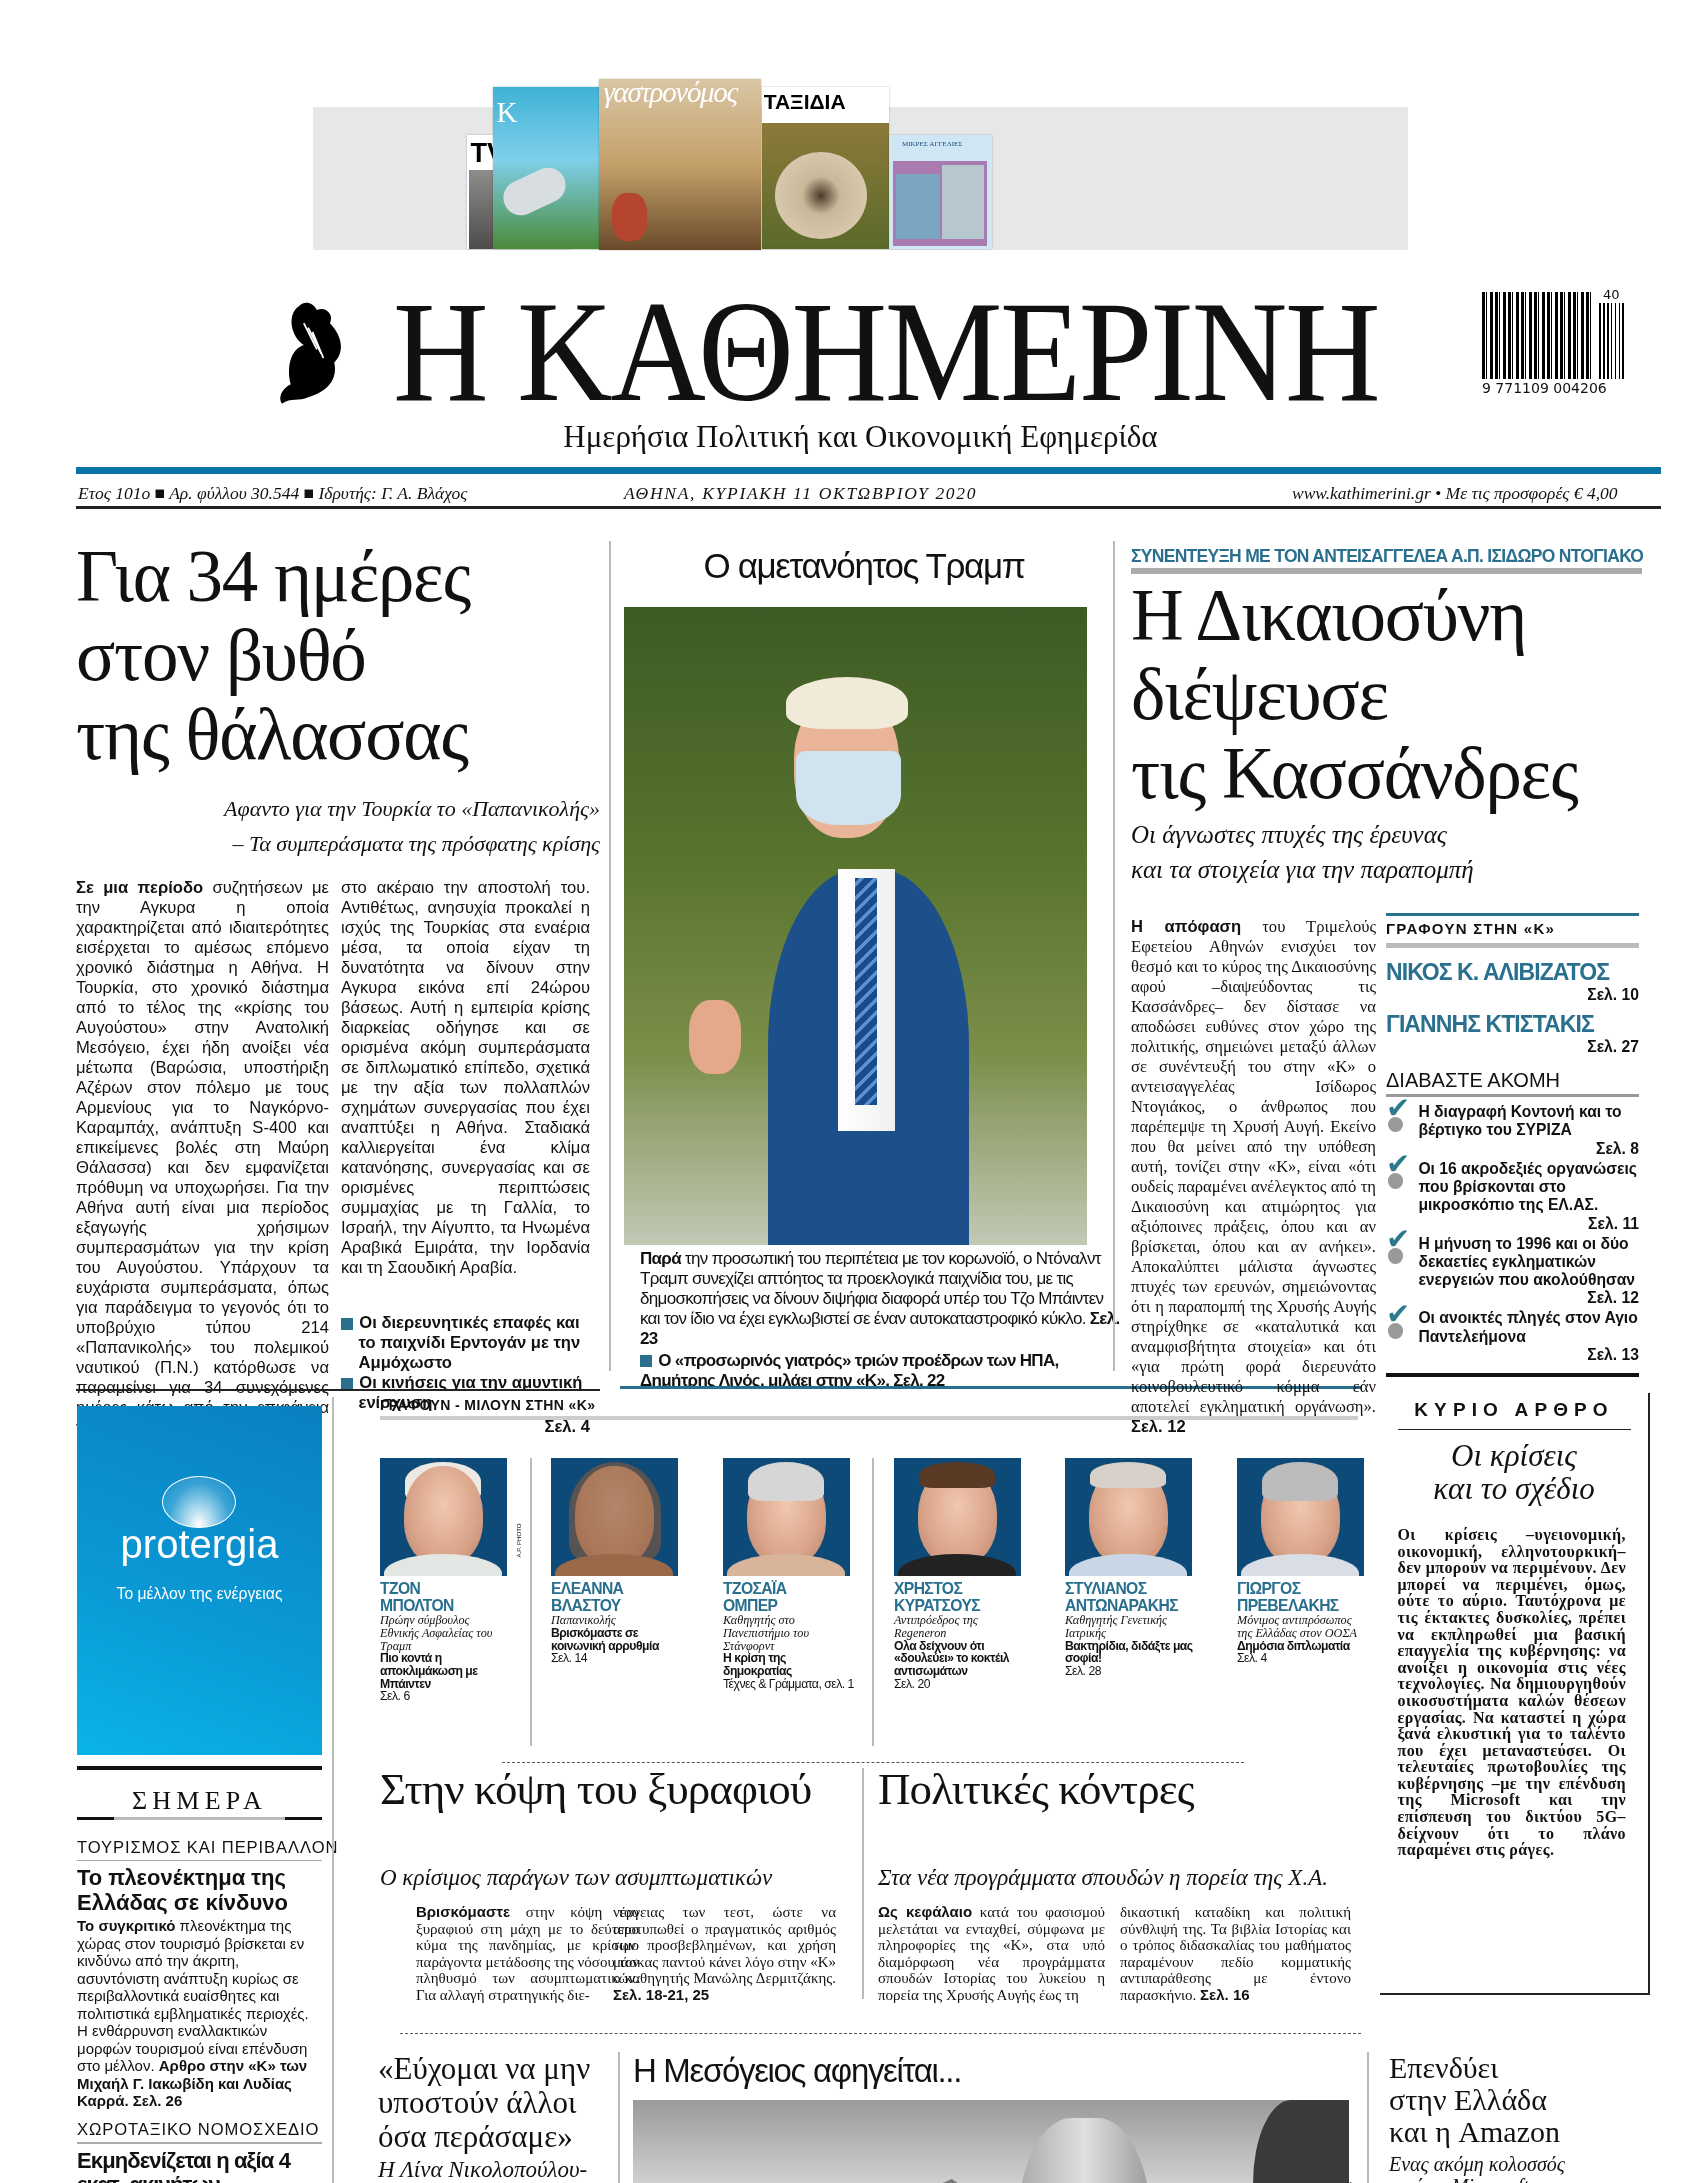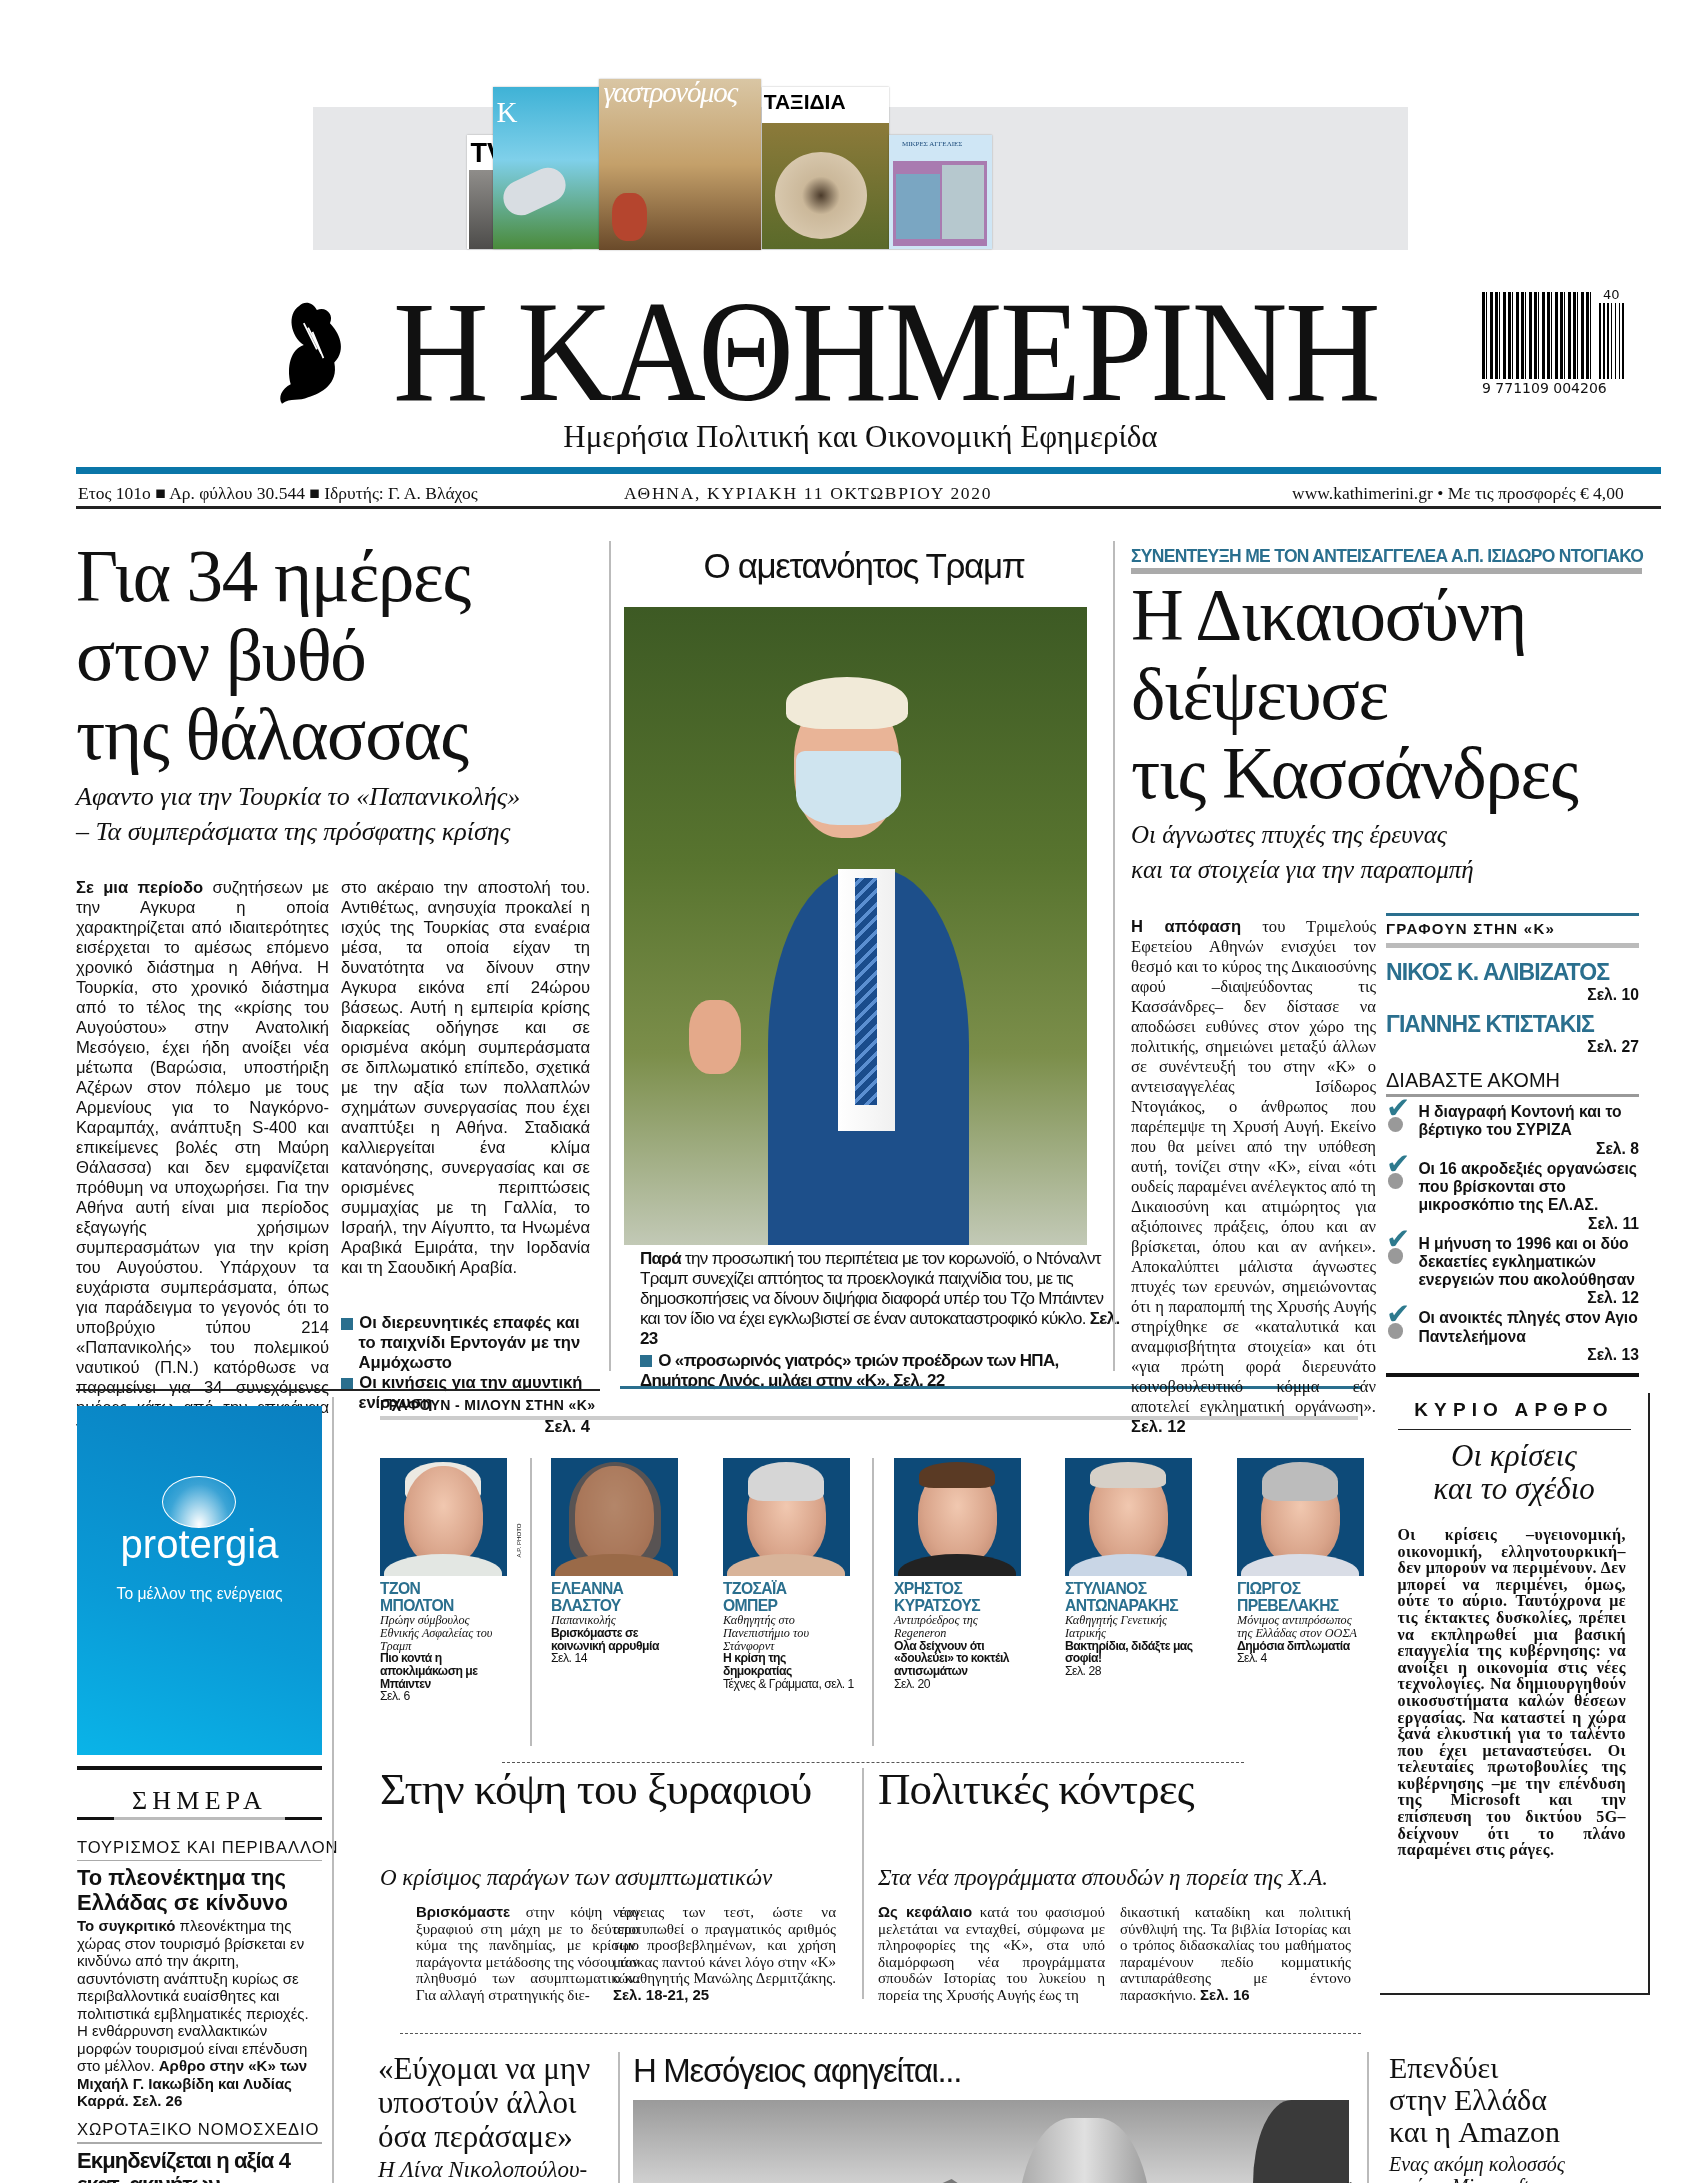--- a/index.html
+++ b/index.html
@@ -16,21 +16,21 @@
 
   
   .promo-band { left: 313px; top: 107px; width: 1095px; height: 143px; background: #e6e7e9; }
   .supp { position: absolute; overflow: hidden; box-shadow: 0 0 1.7px rgba(0,0,0,0.3); }
   .supp .label { position: absolute; font-family: "Liberation Sans", sans-serif; font-weight: bold; color: #000; }
 
   
   .masthead-title { left: 393px; top: 286px; width: 1013px; font-size: 144px; line-height: 131px; font-family: "Liberation Serif", serif; letter-spacing: -2.6px; transform: scaleX(0.92); transform-origin: left top; white-space: nowrap; }
   .masthead-sub { left: 511px; top: 419px; width: 699px; text-align: center; font-size: 31px; }
   .blue-rule { left: 76px; top: 467px; width: 1585px; height: 7px; background: #0a76a8; }
-  .info-line { top: 483px; font-size: 17.5px; font-family: "Liberation Serif", serif; white-space: nowrap; }
+  .info-line { top: 483px; font-size: 17.5px; font-style: italic; font-family: "Liberation Serif", serif; white-space: nowrap; }
   .black-rule { left: 76px; top: 506px; width: 1585px; height: 2.6px; background: #222; }
 
   .vrule { position: absolute; width: 1.7px; background: #bbb; }
   .hrule { position: absolute; height: 1.7px; background: #bbb; }
 
   .sel { font-family: "Liberation Sans", sans-serif; font-weight: bold; }
   .check { display:inline-block; width: 24.5px; height: 31px; position: relative; vertical-align: top; margin-right: 7.9px; }
   .check::before { content:""; position:absolute; left:1.7px; bottom:1.7px; width:15.7px; height:15.7px; border-radius:50%; background:#999; }
   .check::after { content:"\2714"; position:absolute; left:0; top:-4.4px; font-size:29px; color:#2d7a8e; font-family:"DejaVu Sans", sans-serif; }
   .sq { display:inline-block; width:12.2px; height:12.2px; background:#2a6f8e; margin-right:6.1px; vertical-align: middle; }
@@ -93,21 +93,21 @@
 <div class="abs info-line" style="left:624px;letter-spacing:1.7px;">ΑΘΗΝΑ, ΚΥΡΙΑΚΗ 11 ΟΚΤΩΒΡΙΟΥ 2020</div>
 <div class="abs info-line" style="left:1292px;">www.kathimerini.gr • Με τις προσφορές € 4,00</div>
 <div class="abs black-rule"></div>
 
 <div class="abs" style="left:76px;top:537px;width:524px;">
   <h1 style="font-weight:normal;font-size:73px;line-height:79px;letter-spacing:-1.3px;">
     <div>Για 34 ημέρες</div>
     <div>στον βυθό</div>
     <div>της θάλασσας</div>
   </h1>
-  <div style="margin-top:5px;font-style:italic;font-size:26px;line-height:35px;text-align:left;">
+  <div style="margin-top:17px;font-style:italic;font-size:22px;line-height:35px;text-align:right;">
     <div>Αφαντο για την Τουρκία το «Παπανικολής»</div>
     <div>– Τα συμπεράσματα της πρόσφατης κρίσης</div>
   </div>
 </div>
 <div class="abs sans" style="left:76px;top:878px;width:253px;font-size:16.6px;line-height:20px;">
   <p><span class="b">Σε μια περίοδο</span> <span>συζητήσεων με την Αγκυρα η οποία χαρακτηρίζεται από ιδιαιτερότητες εισέρχεται το αμέσως επόμενο χρονικό διάστημα η Αθήνα. Η Τουρκία, στο χρονικό διάστημα από το τέλος της «κρίσης του Αυγούστου» στην Ανατολική Μεσόγειο, έχει ήδη ανοίξει νέα μέτωπα (Βαρώσια, υποστήριξη Αζέρων στον πόλεμο με τους Αρμενίους για το Ναγκόρνο-Καραμπάχ, ανάπτυξη S-400 και επικείμενες βολές στη Μαύρη Θάλασσα) και δεν εμφανίζεται πρόθυμη να υποχωρήσει. Για την Αθήνα αυτή είναι μια περίοδος εξαγωγής χρήσιμων συμπερασμάτων για την κρίση του Αυγούστου. Υπάρχουν τα ευχάριστα συμπεράσματα, όπως για παράδειγμα το γεγονός ότι το υποβρύχιο τύπου 214 «Παπανικολής» του πολεμικού ναυτικού (Π.Ν.) κατόρθωσε να παραμείνει για 34 συνεχόμενες ημέρες κάτω από την επιφάνεια της θάλασσας, εκτελώντας</span></p>
 </div>
 <div class="abs sans" style="left:341px;top:878px;width:249px;font-size:16.6px;line-height:20px;">
   <p>στο ακέραιο την αποστολή του. Αντιθέτως, ανησυχία προκαλεί η ισχύς της Τουρκίας στα εναέρια μέσα, τα οποία είχαν τη δυνατότητα να δίνουν στην Αγκυρα εικόνα επί 24ώρου βάσεως. Αυτή η εμπειρία κρίσης διαρκείας οδήγησε και σε ορισμένα ακόμη συμπεράσματα σε διπλωματικό επίπεδο, σχετικά με την αξία των πολλαπλών σχημάτων συνεργασίας που έχει αναπτύξει η Αθήνα. Σταδιακά καλλιεργείται ένα κλίμα κατανόησης, συνεργασίας και σε ορισμένες περιπτώσεις συμμαχίας με τη Γαλλία, το Ισραήλ, την Αίγυπτο, τα Ηνωμένα Αραβικά Εμιράτα, την Ιορδανία και τη Σαουδική Αραβία.</p>
   <div style="margin-top:35px;font-weight:bold;font-size:16.6px;line-height:20px;">

